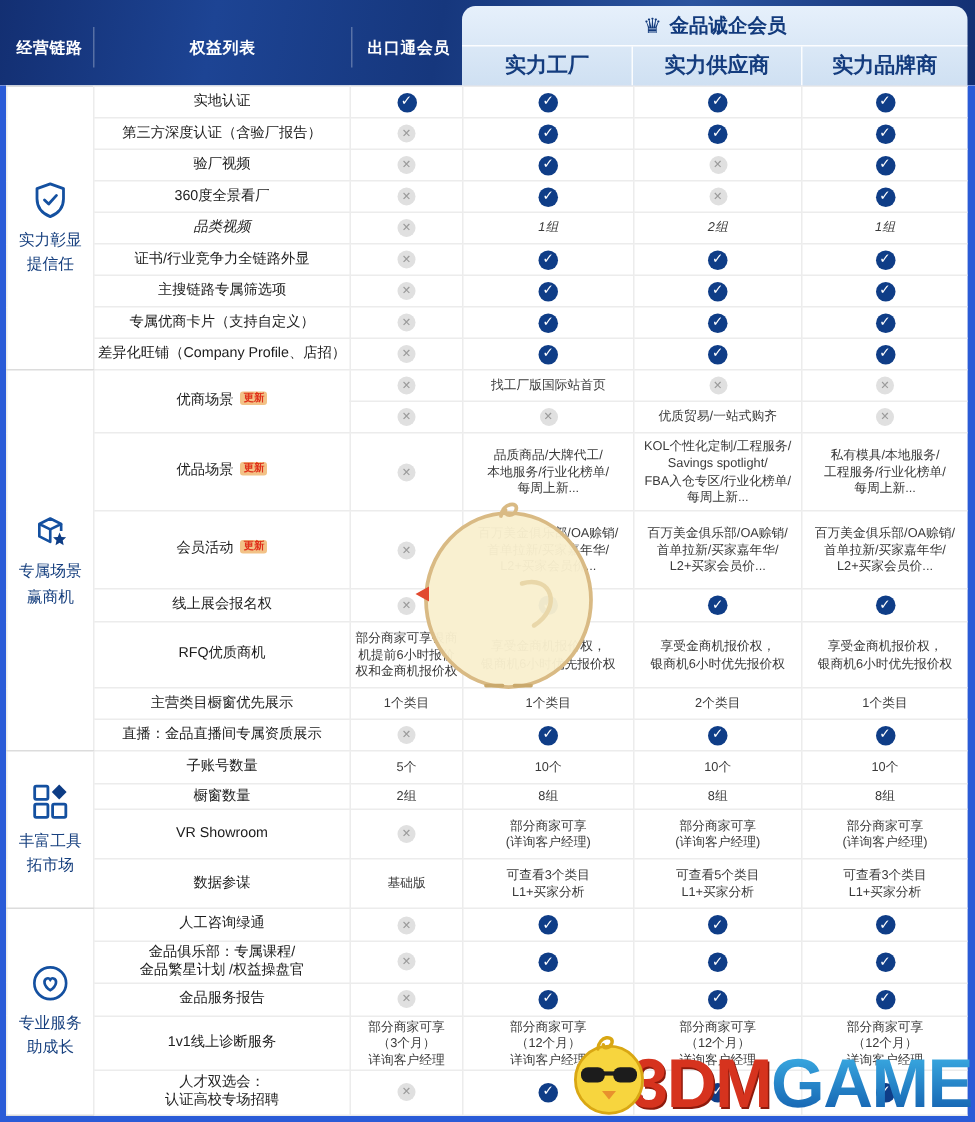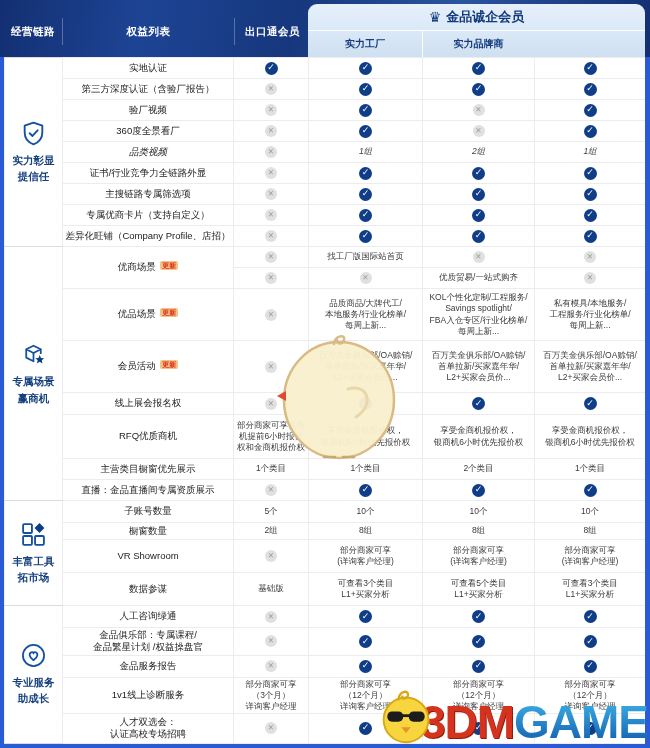--- a/index.html
+++ b/index.html
@@ -13,32 +13,32 @@
              font-size:10.5px;font-weight:700;letter-spacing:.5px;border-left:1px solid rgba(255,255,255,.28);}
   .dark-cell:first-child{border-left:none;}
   .gold-panel{position:absolute;left:308px;top:4px;width:337px;height:53px;
               background:linear-gradient(180deg,#e6f0fb 0%,#cfe0f2 100%);
               border-radius:9px 9px 0 0;overflow:hidden;}
   .gold-title{height:26px;display:flex;align-items:center;justify-content:center;
               color:#123a7c;font-size:13px;font-weight:800;border-bottom:1px solid rgba(255,255,255,.9);}
   .gold-title .crown{font-size:14px;margin-right:5px;line-height:1;}
   .gold-cols{display:flex;height:26px;}
   .gold-cell{display:flex;align-items:center;justify-content:center;color:#143c7e;
-             font-size:10px;font-weight:800;border-left:1px solid rgba(255,255,255,.9);}
+             font-size:14px;font-weight:800;border-left:1px solid rgba(255,255,255,.9);}
   .gold-cell:first-child{border-left:none;}
   
   .body-wrap{position:absolute;top:57px;left:0;width:641px;height:687px;
              border-left:4px solid #2a5bd7;border-right:5px solid #2a5bd7;border-bottom:4px solid #2a5bd7;
              background:#fff;overflow:hidden;}
   table{border-collapse:collapse;table-layout:fixed;width:641px;}
   td{border:1px solid #ececec;text-align:center;vertical-align:middle;padding:1px 2px;overflow:hidden;}
   td.side{background:#fff;border-bottom:1px solid #dcdcdc;border-top:1px solid #dcdcdc;}
   .side-icon{display:flex;justify-content:center;margin-bottom:5px;}
   .side-icon svg{width:27px;height:27px;}
-  .side-label{font-size:10.5px;font-weight:700;color:#17407f;white-space:pre-line;line-height:1.55;}
+  .side-label{font-size:10.5px;font-weight:400;color:#17407f;white-space:pre-line;line-height:1.55;}
   td.lbl{font-size:9.5px;color:#1c1c1c;white-space:pre-line;line-height:1.3;font-weight:500;}
   td.val{font-size:8.5px;color:#3a3a3a;white-space:pre-line;line-height:1.3;}
   .chk{display:inline-flex;width:13px;height:13px;border-radius:50%;background:#0f3d87;color:#fff;
        font-size:9px;font-weight:700;align-items:center;justify-content:center;}
   .crs{display:inline-flex;width:12px;height:12px;border-radius:50%;background:#e0e0e0;color:#9a9a9a;
        font-size:7.5px;font-weight:700;align-items:center;justify-content:center;}
   .badge{display:inline-block;background:#f2c287;color:#e0301a;font-size:7px;font-weight:700;
          line-height:9px;padding:0 2px;border-radius:2px;vertical-align:2px;margin-left:2px;}
   
   .mascot{position:absolute;left:276px;top:331px;width:122px;height:130px;z-index:5;pointer-events:none;}
@@ -55,20 +55,21 @@
 <div class="frame">
 
   <div class="hdr">
     <div class="gold-panel">
       <div class="gold-title">
         <span class="crown">♛</span>
         <span>金品诚企会员</span>
       </div>
       <div class="gold-cols">
         <div class="gold-cell" style="width:114px">实力工厂</div>
+        <div class="gold-cell" style="width:112px">实力供应商</div>
         <div class="gold-cell" style="width:111px">实力品牌商</div>
       </div>
     </div>
     <div class="dark-cols">
       <div class="dark-cell" style="width:58px">经营链路</div>
       <div class="dark-cell" style="width:171px">权益列表</div>
       <div class="dark-cell" style="width:75px">出口通会员</div>
     </div>
   </div>
 

